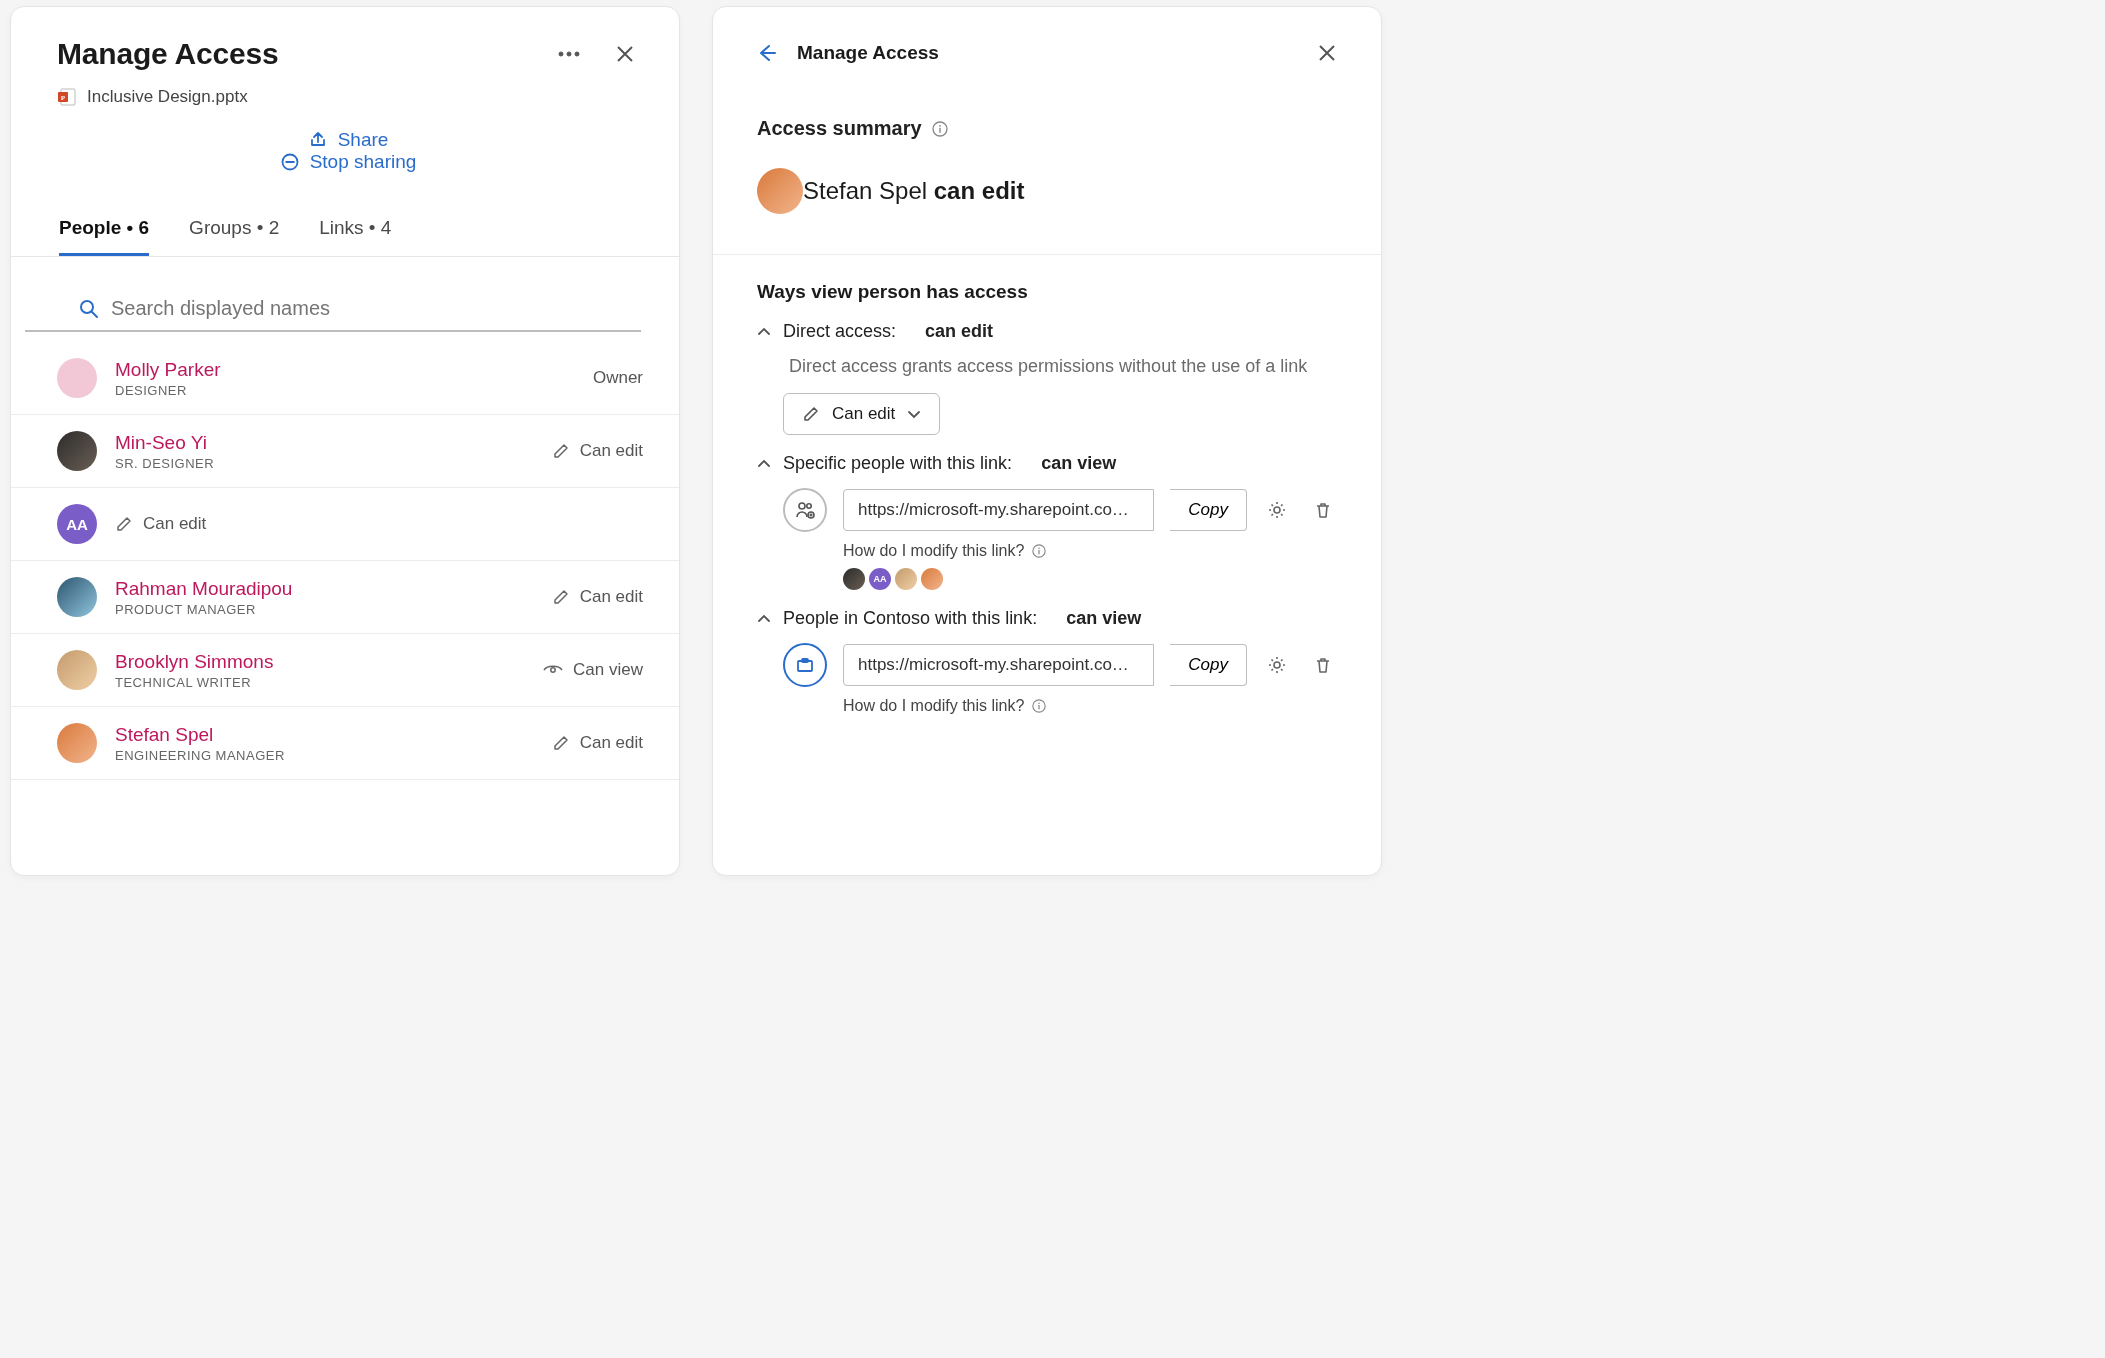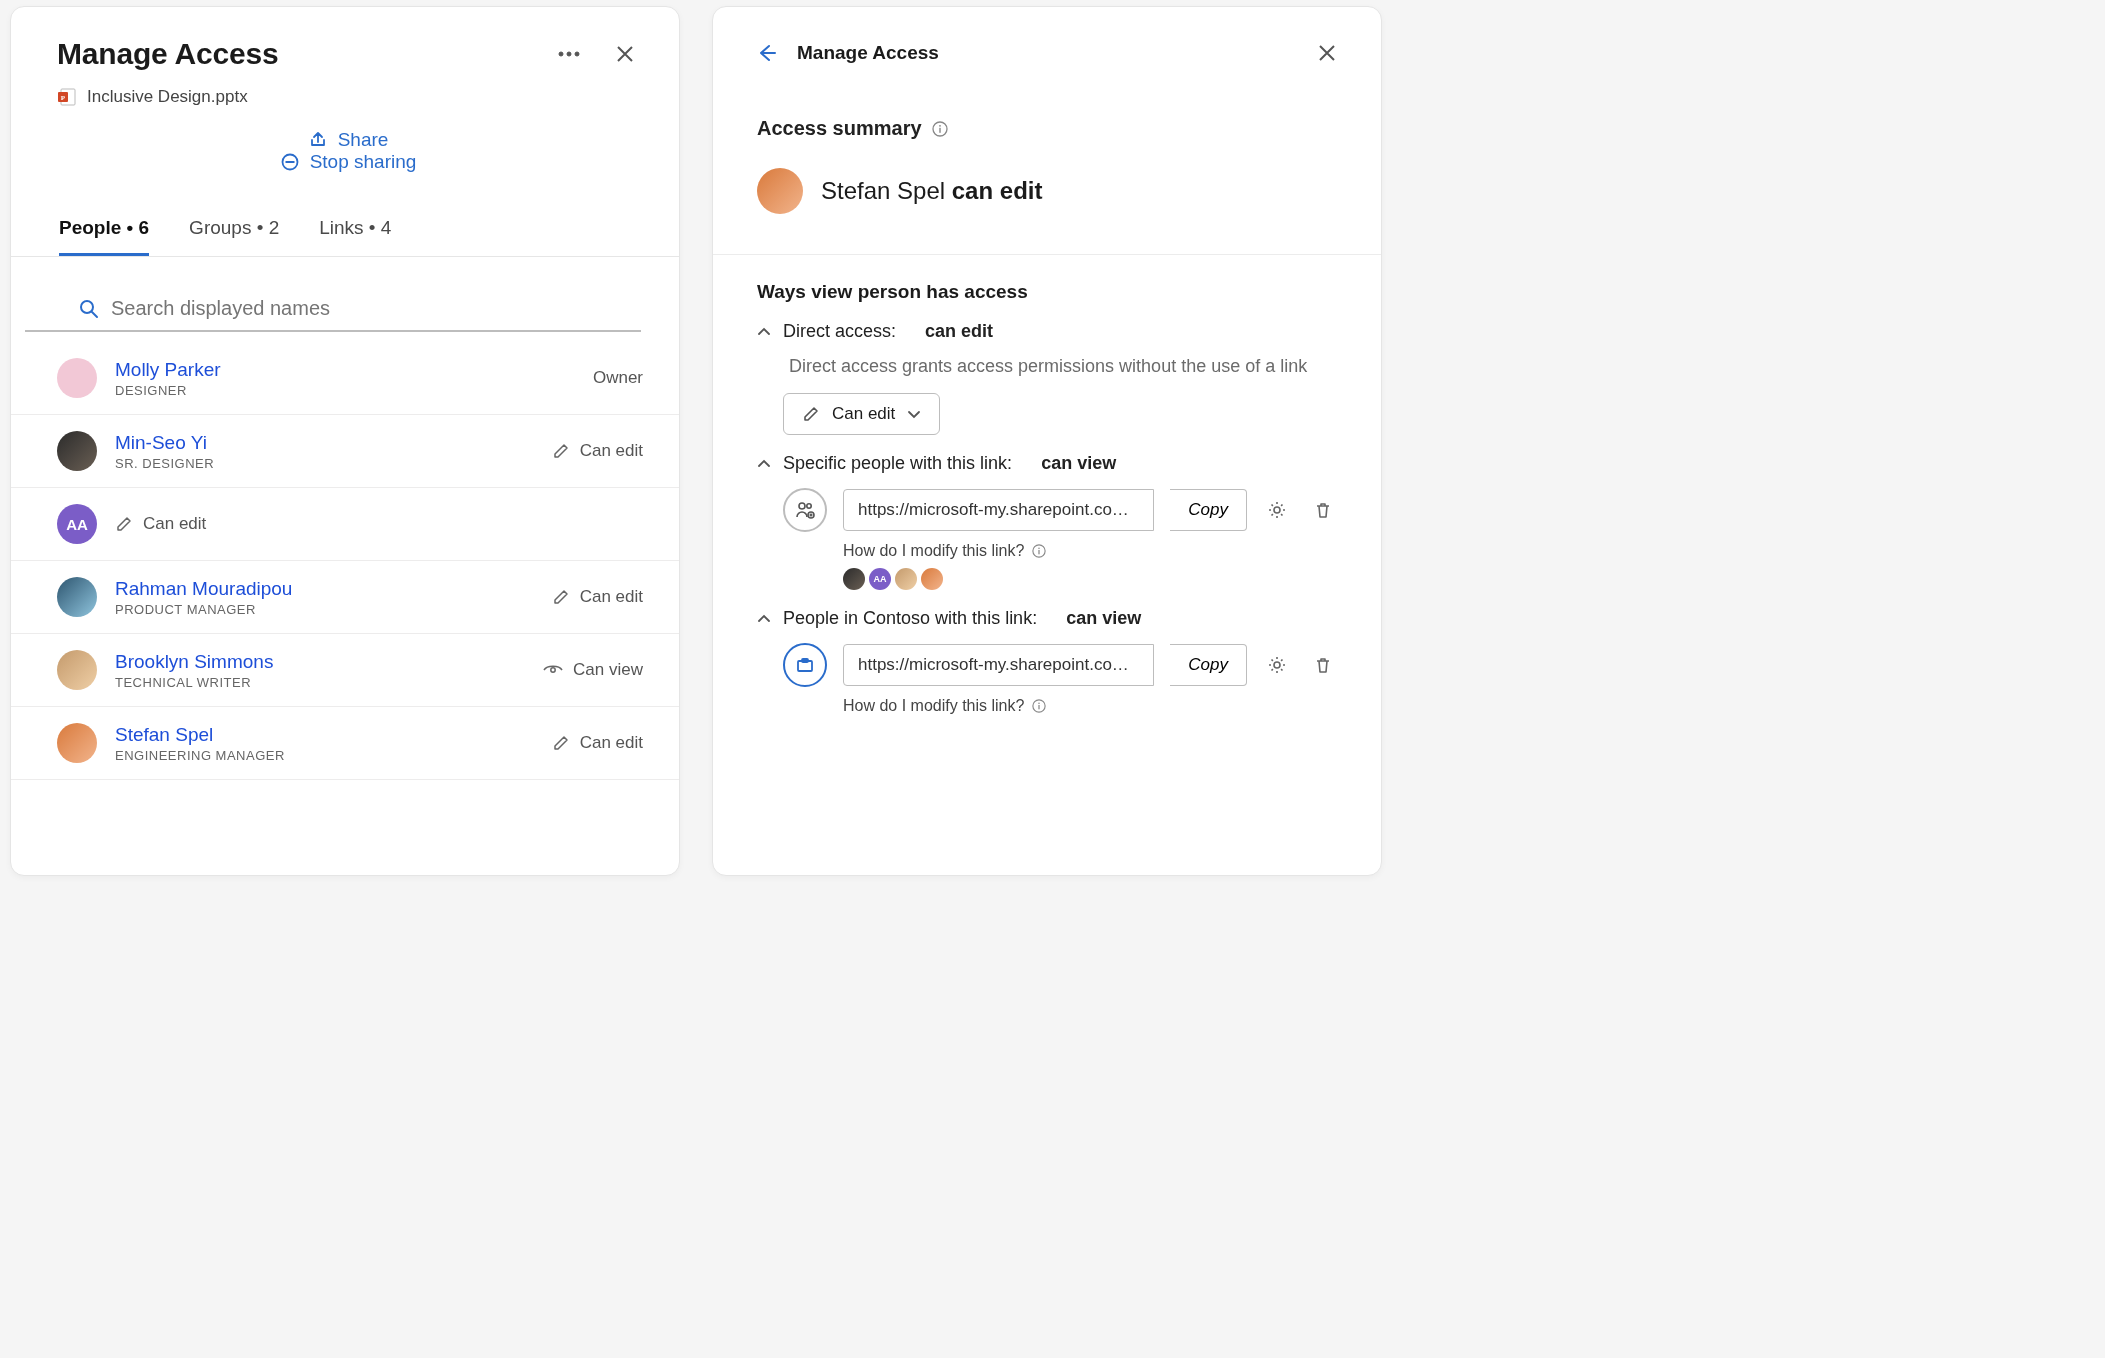--- a/index.html
+++ b/index.html
@@ -28,32 +28,32 @@
   .list { flex: 1; overflow: auto; padding: 6px 0 0 0; }
   .person { display: flex; align-items: center; padding: 16px 36px 16px 46px; border-bottom: 1px solid #edecec; gap: 18px; }
   .avatar { width: 40px; height: 40px; border-radius: 50%; background: #d8d8d8; display: flex; align-items: center; justify-content: center; font-size: 15px; font-weight: 600; color: #fff; background-size: cover; background-position: center; }
   .a-pink { background: #f2c8d6; }
   .a-purple { background: #7b5dc7; }
   .a-photo1 { background: linear-gradient(135deg,#2b2b2b 0%,#6a5f54 100%); }
   .a-photo2 { background: linear-gradient(135deg,#2d556f 0%,#90c5de 100%); }
   .a-photo3 { background: linear-gradient(135deg,#c49a6c 0%,#efcfa6 100%); }
   .a-photo4 { background: linear-gradient(135deg,#d97a3c 0%,#f2b48c 100%); }
   .p-meta { flex: 1; }
-  .p-name { font-size: 19px; color: #1d4ed8; }
+  .p-name { font-size: 19px; color: #be185d; }
   .p-role { font-size: 13px; letter-spacing: 0.5px; color: #666; margin-top: 2px; text-transform: uppercase; }
   .p-perm { display: flex; align-items: center; gap: 10px; color: #555; font-size: 17px; }
   
   .r-header { display: flex; align-items: center; padding: 32px 40px 0 42px; gap: 20px; }
   .back-btn { color: #2a6ccb; cursor: pointer; }
   .r-title { font-size: 19px; font-weight: 600; }
   .r-close { margin-left: auto; }
   .r-section { padding: 50px 44px 0 44px; }
   .sec-title { display: flex; align-items: center; gap: 10px; font-size: 20px; font-weight: 600; color: #222; }
   .info-icon { color: #777; }
-  .summary-user { display: flex; align-items: center; gap: 18px; margin-top: 28px; }
+  .summary-user { display: flex; align-items: center; margin-top: 28px; }
   .summary-user .avatar { width: 46px; height: 46px; }
   .summary-text { font-size: 24px; }
   .summary-text .bold { font-weight: 600; }
   .divider { height: 1px; background: #ececec; margin: 40px 0 0 0; }
   .ways-title { font-size: 19px; font-weight: 600; padding: 26px 44px 0 44px; }
   .access-block { padding: 18px 44px 0 44px; }
   .exp-row { display: flex; align-items: center; gap: 12px; font-size: 18px; color: #222; cursor: pointer; }
   .exp-row .bold { font-weight: 600; }
   .chev-up { width: 14px; height: 14px; }
   .desc { color: #6b6b6b; margin: 14px 0 16px 32px; font-size: 18px; }

